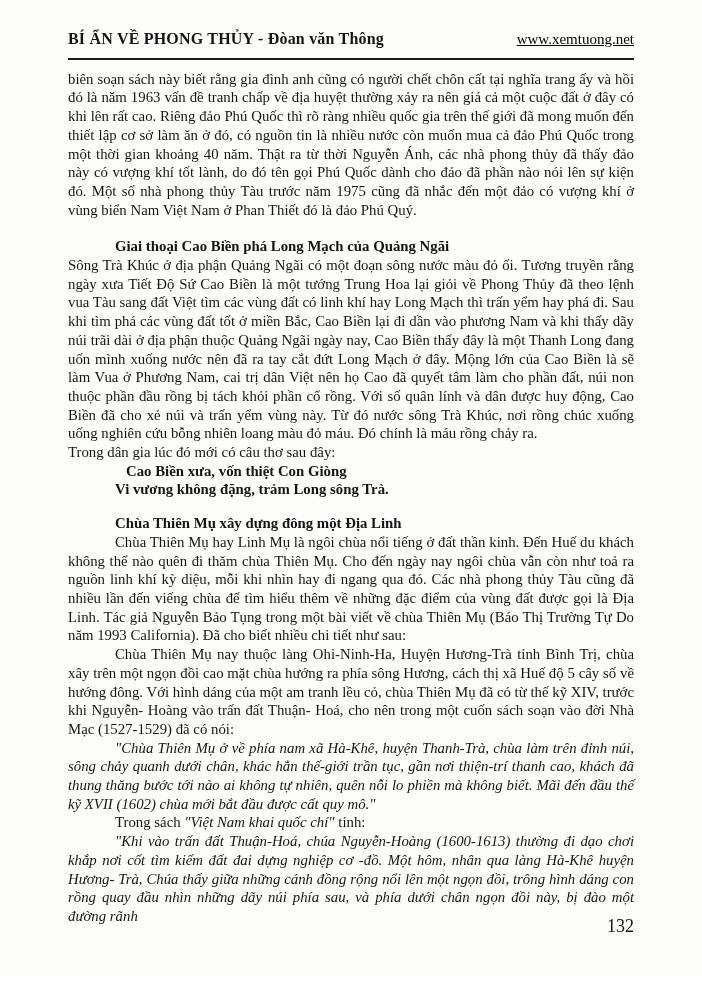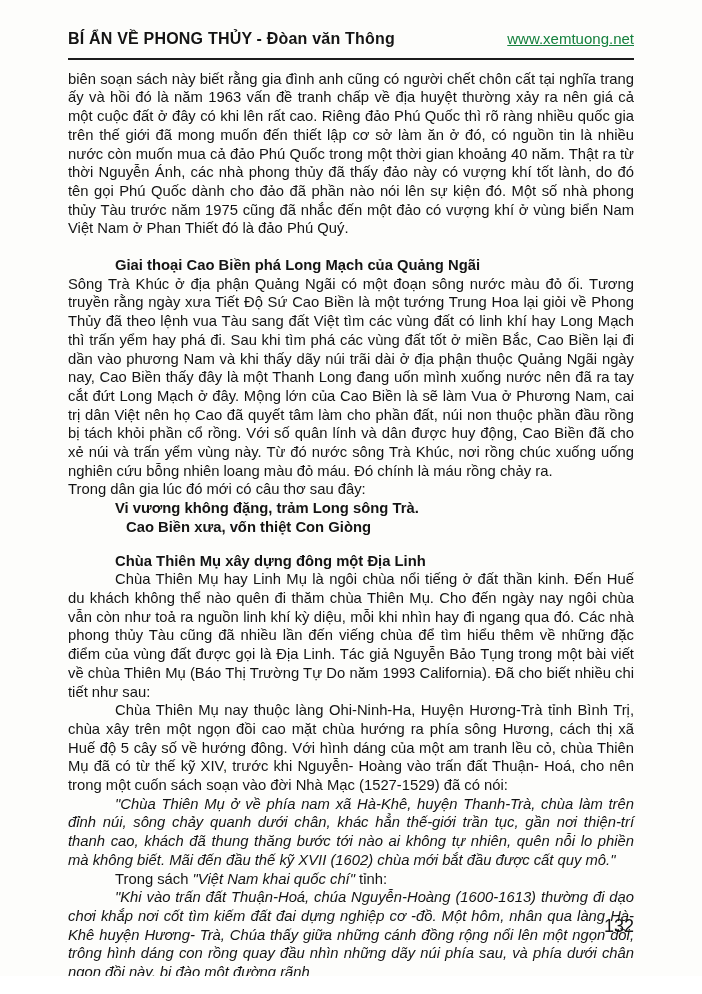--- a/index.html
+++ b/index.html
@@ -1,40 +1,40 @@
 <!DOCTYPE html>
 <html lang="vi"><head>
 <meta charset="utf-8">
 <style>
   * { margin:0; padding:0; box-sizing:border-box; }
   html, body { background:#ffffff; }
   .page {
     width:702px; height:976px;
     background:#fdfdfb;
     color:#141414;
-    font-family:Liberation Sans, sans-serif;
+    font-family:Liberation Serif, serif;
     font-size:14.8px;
     line-height:18.7px;
     padding:30px 68px 4px 68px;
     position:relative;
     overflow:hidden;
   }
   .header-row {
     display:flex;
     justify-content:space-between;
     align-items:baseline;
   }
   .book-title {
     font-weight:bold;
     font-size:16px;
     letter-spacing:0.2px;
     white-space:nowrap;
   }
   .site-link {
-    color:#15803d;
+    color:#000000;
     text-decoration:underline;
     font-size:15px;
     cursor:pointer;
     white-space:nowrap;
   }
   .rule {
     border:none;
     border-top:2px solid #1c1c1c;
     margin-top:9px;
     margin-bottom:10px;
@@ -78,23 +78,23 @@
   <div>
 
     <p class="noind">biên soạn sách này biết rằng gia đình anh cũng có người chết chôn cất tại nghĩa trang ấy và hồi đó là năm 1963 vấn đề tranh chấp về địa huyệt thường xảy ra nên giá cả một cuộc đất ở đây có khi lên rất cao. Riêng đảo Phú Quốc thì rõ ràng nhiều quốc gia trên thế giới đã mong muốn đến thiết lập cơ sở làm ăn ở đó, có nguồn tin là nhiều nước còn muốn mua cả đảo Phú Quốc trong một thời gian khoảng 40 năm. Thật ra từ thời Nguyễn Ánh, các nhà phong thủy đã thấy đảo này có vượng khí tốt lành, do đó tên gọi Phú Quốc dành cho đảo đã phần nào nói lên sự kiện đó. Một số nhà phong thủy Tàu trước năm 1975 cũng đã nhắc đến một đảo có vượng khí ở vùng biển Nam Việt Nam ở Phan Thiết đó là đảo Phú Quý.</p>
 
     <p class="heading h1">Giai thoại Cao Biền phá Long Mạch của Quảng Ngãi</p>
 
     <p class="noind">Sông Trà Khúc ở địa phận Quảng Ngãi có một đoạn sông nước màu đỏ ối. Tương truyền rằng ngày xưa Tiết Độ Sứ Cao Biền là một tướng Trung Hoa lại giỏi về Phong Thủy đã theo lệnh vua Tàu sang đất Việt tìm các vùng đất có linh khí hay Long Mạch thì trấn yểm hay phá đi. Sau khi tìm phá các vùng đất tốt ở miền Bắc, Cao Biền lại đi dần vào phương Nam và khi thấy dãy núi trãi dài ở địa phận thuộc Quảng Ngãi ngày nay, Cao Biền thấy đây là một Thanh Long đang uốn mình xuống nước nên đã ra tay cắt đứt Long Mạch ở đây. Mộng lớn của Cao Biền là sẽ làm Vua ở Phương Nam, cai trị dân Việt nên họ Cao đã quyết tâm làm cho phần đất, núi non thuộc phần đầu rồng bị tách khỏi phần cổ rồng. Với số quân lính và dân được huy động, Cao Biền đã cho xẻ núi và trấn yểm vùng này. Từ đó nước sông Trà Khúc, nơi rồng chúc xuống uống nghiên cứu bỗng nhiên loang màu đỏ máu. Đó chính là máu rồng chảy ra.</p>
 
     <p class="noind">Trong dân gia lúc đó mới có câu thơ sau đây:</p>
 
+    <p class="verse v1">Cao Biền xưa, vốn thiệt Con Giòng</p>
+
     <p class="verse v2">Vi vương không đặng, trảm Long sông Trà.</p>
-
-    <p class="verse v1">Cao Biền xưa, vốn thiệt Con Giòng</p>
 
     <p class="heading h2">Chùa Thiên Mụ xây dựng đông một Địa Linh</p>
 
     <p class="ind">Chùa Thiên Mụ hay Linh Mụ là ngôi chùa nổi tiếng ở đất thần kinh. Đến Huế du khách không thể nào quên đi thăm chùa Thiên Mụ. Cho đến ngày nay ngôi chùa vẫn còn như toả ra nguồn linh khí kỳ diệu, mỗi khi nhìn hay đi ngang qua đó. Các nhà phong thủy Tàu cũng đã nhiều lần đến viếng chùa để tìm hiểu thêm về những đặc điểm của vùng đất được gọi là Địa Linh. Tác giả Nguyễn Bảo Tụng trong một bài viết về chùa Thiên Mụ (Báo Thị Trường Tự Do năm 1993 California). Đã cho biết nhiều chi tiết như sau:</p>
 
     <p class="ind">Chùa Thiên Mụ nay thuộc làng Ohi-Ninh-Ha, Huyện Hương-Trà tỉnh Bình Trị, chùa xây trên một ngọn đồi cao mặt chùa hướng ra phía sông Hương, cách thị xã Huế độ 5 cây số về hướng đông. Với hình dáng của một am tranh lều cỏ, chùa Thiên Mụ đã có từ thế kỹ XIV, trước khi Nguyễn- Hoàng vào trấn đất Thuận- Hoá, cho nên trong một cuốn sách soạn vào đời Nhà Mạc (1527-1529) đã có nói:</p>
 
     <p class="ind italic">"Chùa Thiên Mụ ở về phía nam xã Hà-Khê, huyện Thanh-Trà, chùa làm trên đỉnh núi, sông chảy quanh dưới chân, khác hẳn thế-giới trần tục, gần nơi thiện-trí thanh cao, khách đã thung thăng bước tới nào ai không tự nhiên, quên nỗi lo phiền mà không biết. Mãi đến đầu thế kỹ XVII (1602) chùa mới bắt đầu được cất quy mô."</p>
 
     <p class="ind"><span>Trong sách </span><span class="italic">"Việt Nam khai quốc chí"</span><span> tỉnh:</span></p>

